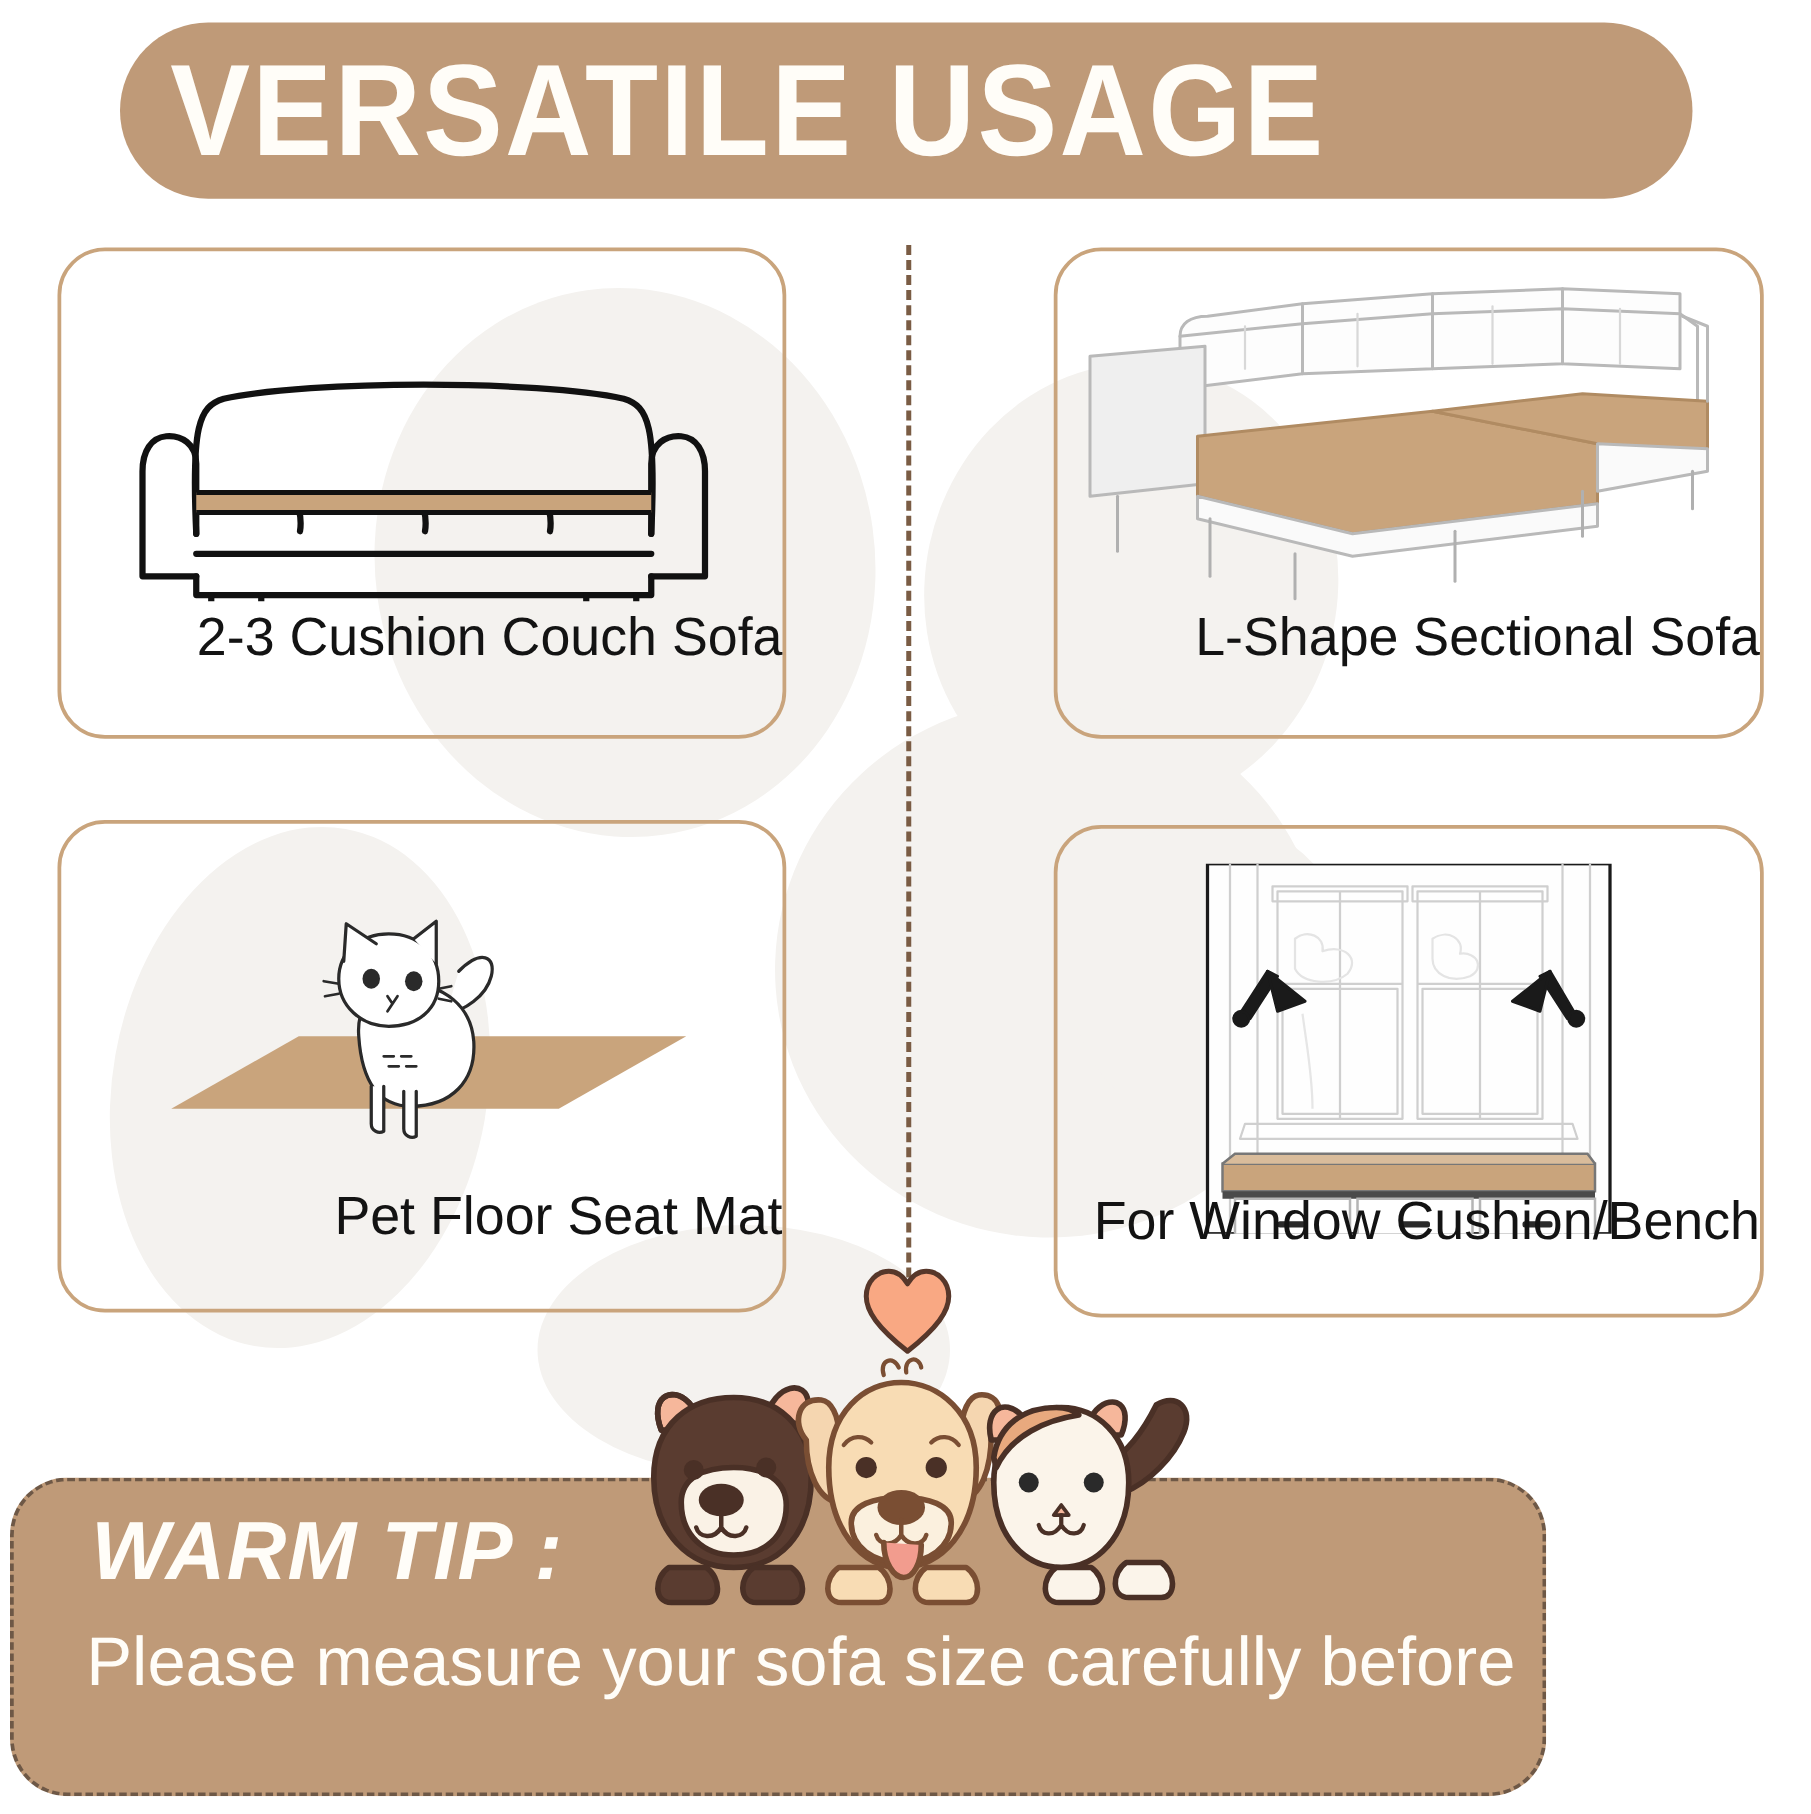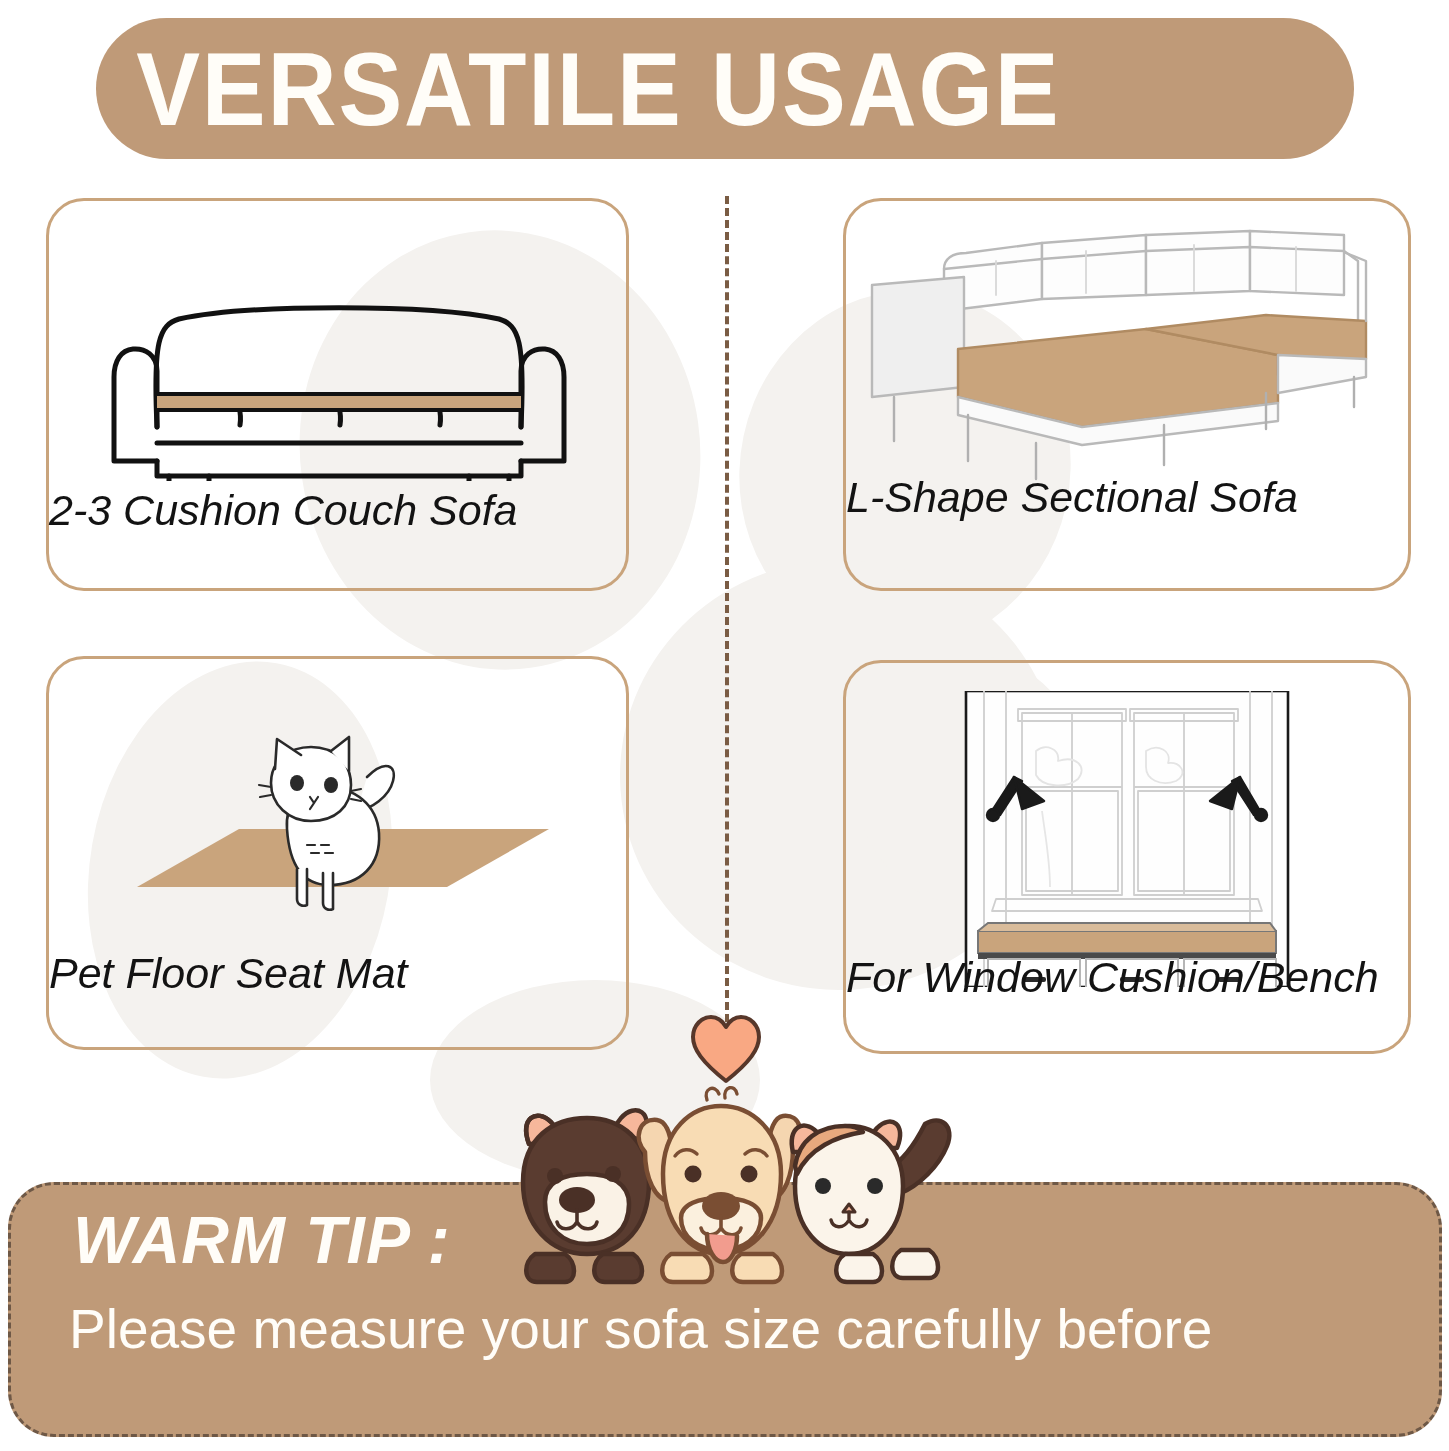--- a/index.html
+++ b/index.html
@@ -31,48 +31,47 @@
     font-family:"Liberation Sans","DejaVu Sans",sans-serif;
   }
 
   
   .card{
     position:absolute;border:3px solid #C9A47C;border-radius:38px;
     background:transparent;z-index:2;
   }
   .card .art{position:absolute;left:0;right:0;}
   .card .label{
-    position:absolute;left:0;right:0;text-align:left;
+    position:absolute;left:0;right:0;text-align:right;
     font-size:43px;color:#131313;white-space:nowrap;
     font-family:"Liberation Sans","DejaVu Sans",sans-serif;
-    font-style:italic;
   }
   #card-couch   {left:46px;  top:198px; width:577px; height:387px;}
   #card-lshape  {left:843px; top:198px; width:562px; height:387px;}
   #card-petmat  {left:46px;  top:656px; width:577px; height:388px;}
   #card-window  {left:843px; top:660px; width:562px; height:388px;}
 
   #card-couch  .label{top:285px;}
-  #card-lshape .label{top:272px;}
+  #card-lshape .label{top:285px;}
   #card-petmat .label{top:290px;}
   #card-window .label{top:290px;}
 
   
   .divider{
     position:absolute;left:725px;top:196px;width:0;height:826px;
     border-left:4px dashed #7A5C44;z-index:2;
   }
   .heart-wrap{position:absolute;left:690px;top:1014px;width:72px;height:70px;z-index:4;}
 
   
   .pets{position:absolute;left:493px;top:1082px;width:470px;height:215px;z-index:6;}
 
   
   .tip-banner{
-    position:absolute;left:8px;top:1182px;width:1434px;height:255px;
+    position:absolute;left:8px;top:1182px;width:1229px;height:255px;
     background:#BF9A78;border:3px dashed #6E5846;border-radius:46px;
     box-sizing:border-box;z-index:5;
   }
   .tip-title{
     position:absolute;left:62px;top:22px;
     color:#FFFDF8;font-weight:bold;font-style:italic;font-size:66px;
     letter-spacing:1px;white-space:nowrap;line-height:1;
   }
   .tip-body{
     position:absolute;left:58px;top:110px;width:1340px;

